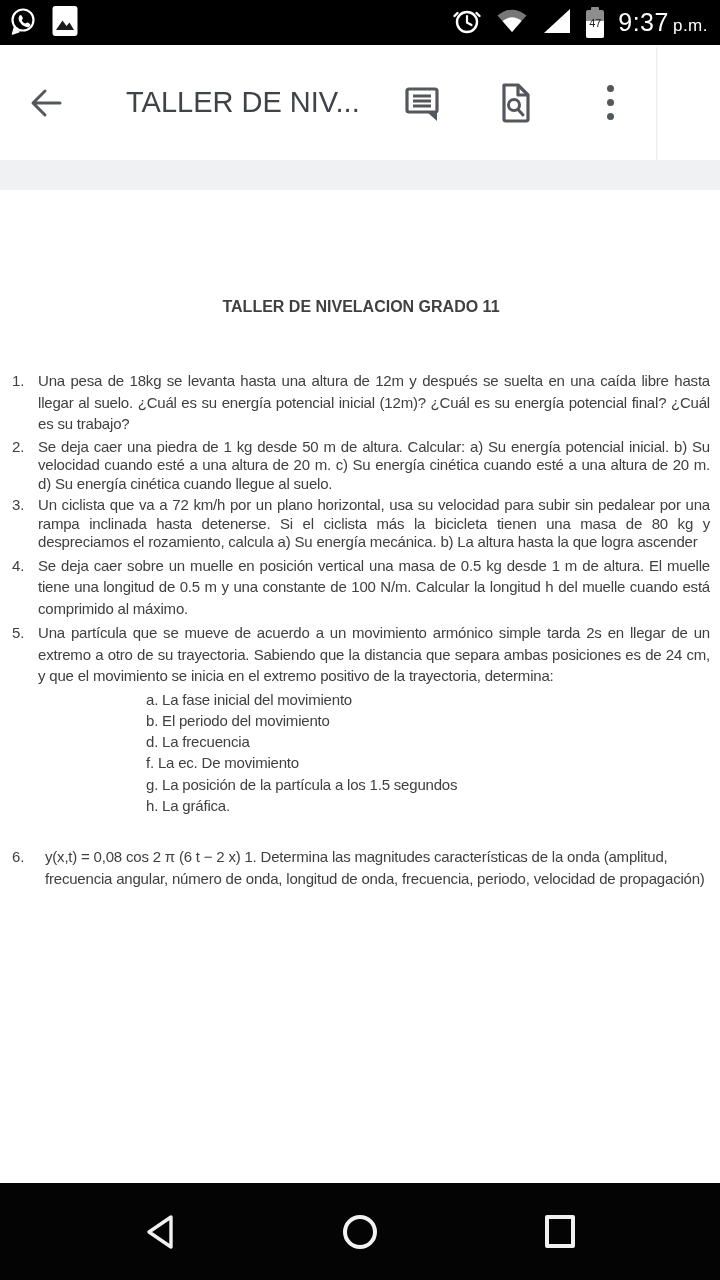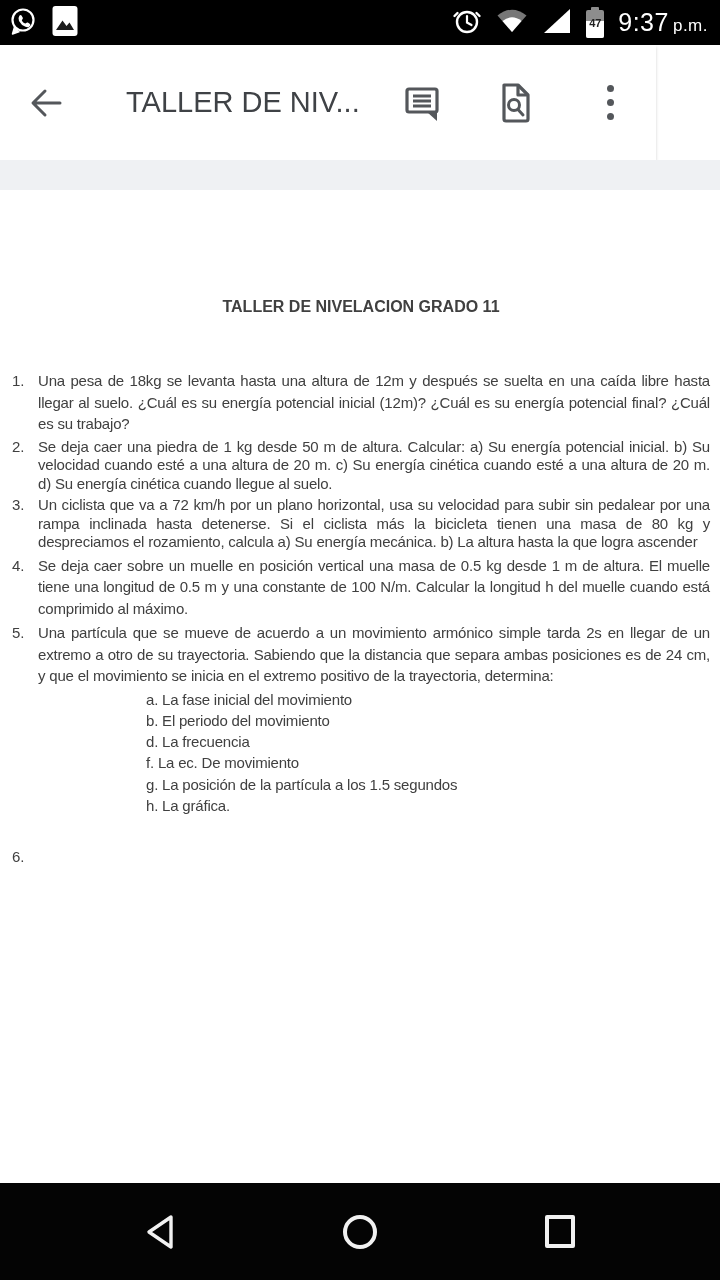--- a/index.html
+++ b/index.html
@@ -8,21 +8,21 @@
 
   
   .status-bar{position:absolute;top:0;left:0;width:720px;height:45px;background:#000;
     display:flex;align-items:center;justify-content:space-between;box-sizing:border-box;padding:0 8px;}
   .sb-left,.sb-right{display:flex;align-items:center;gap:14px;}
   .sb-time{color:#fff;font-size:25px;letter-spacing:0.5px;display:flex;align-items:baseline;gap:4px;padding-right:4px;}
   .sb-time .ampm{font-size:17px;}
   .battery{position:relative;width:18px;height:28px;background:#8d8d8d;border-radius:2px;margin-top:2px;}
   .battery:before{content:"";position:absolute;top:-3px;left:5px;width:8px;height:3px;background:#8d8d8d;border-radius:1px 1px 0 0;}
   .battery .fill{position:absolute;bottom:0;left:0;width:100%;height:60%;background:#fff;border-radius:0 0 2px 2px;}
-  .battery .pct{position:absolute;top:7px;left:0;width:100%;text-align:center;font-size:11px;font-weight:bold;color:#222;}
+  .battery .pct{position:absolute;top:7px;left:0;width:100%;text-align:center;font-size:11px;font-weight:normal;color:#222;}
 
   
   .toolbar{position:absolute;top:45px;left:0;width:656px;height:115px;background:#fff;
     display:flex;align-items:center;box-sizing:border-box;padding:0 24px;
     box-shadow:0 2px 3px rgba(0,0,0,0.18);}
   .tb-back{width:44px;height:44px;display:flex;align-items:center;justify-content:center;margin-right:58px;}
   .tb-title{font-size:29px;color:#3f4246;flex:0 1 auto;white-space:nowrap;overflow:hidden;}
   .tb-actions{margin-left:auto;display:flex;align-items:center;gap:50px;}
   .tb-btn{width:44px;height:44px;display:flex;align-items:center;justify-content:center;}
   .overflow-dots{display:flex;flex-direction:column;gap:7px;}
@@ -173,20 +173,21 @@
           <div>f. La ec. De movimiento</div>
           <div>g. La posición de la partícula a los 1.5 segundos</div>
           <div>h. La gráfica.</div>
         </div>
       </div>
     </div>
 
     <div class="problem gap-before">
       <div class="p-num lh-loose">6.</div>
       <div class="p-body lh-loose">
+        <div class="eq-line">y(x,t) = 0,08 cos 2 π (6 t − 2 x) 1. Determina las magnitudes características de la onda (amplitud, frecuencia angular, número de onda, longitud de onda, frecuencia, periodo, velocidad de propagación)</div>
       </div>
     </div>
   </div>
 
   <div class="nav-bar">
     <div class="nav-btn">
       <svg width="34" height="40" viewBox="0 0 34 40">
         <path d="M28 5 L6 20 L28 35 Z" fill="none" stroke="#f2f2f2" stroke-width="3.4" stroke-linejoin="round"></path>
       </svg>
     </div>

